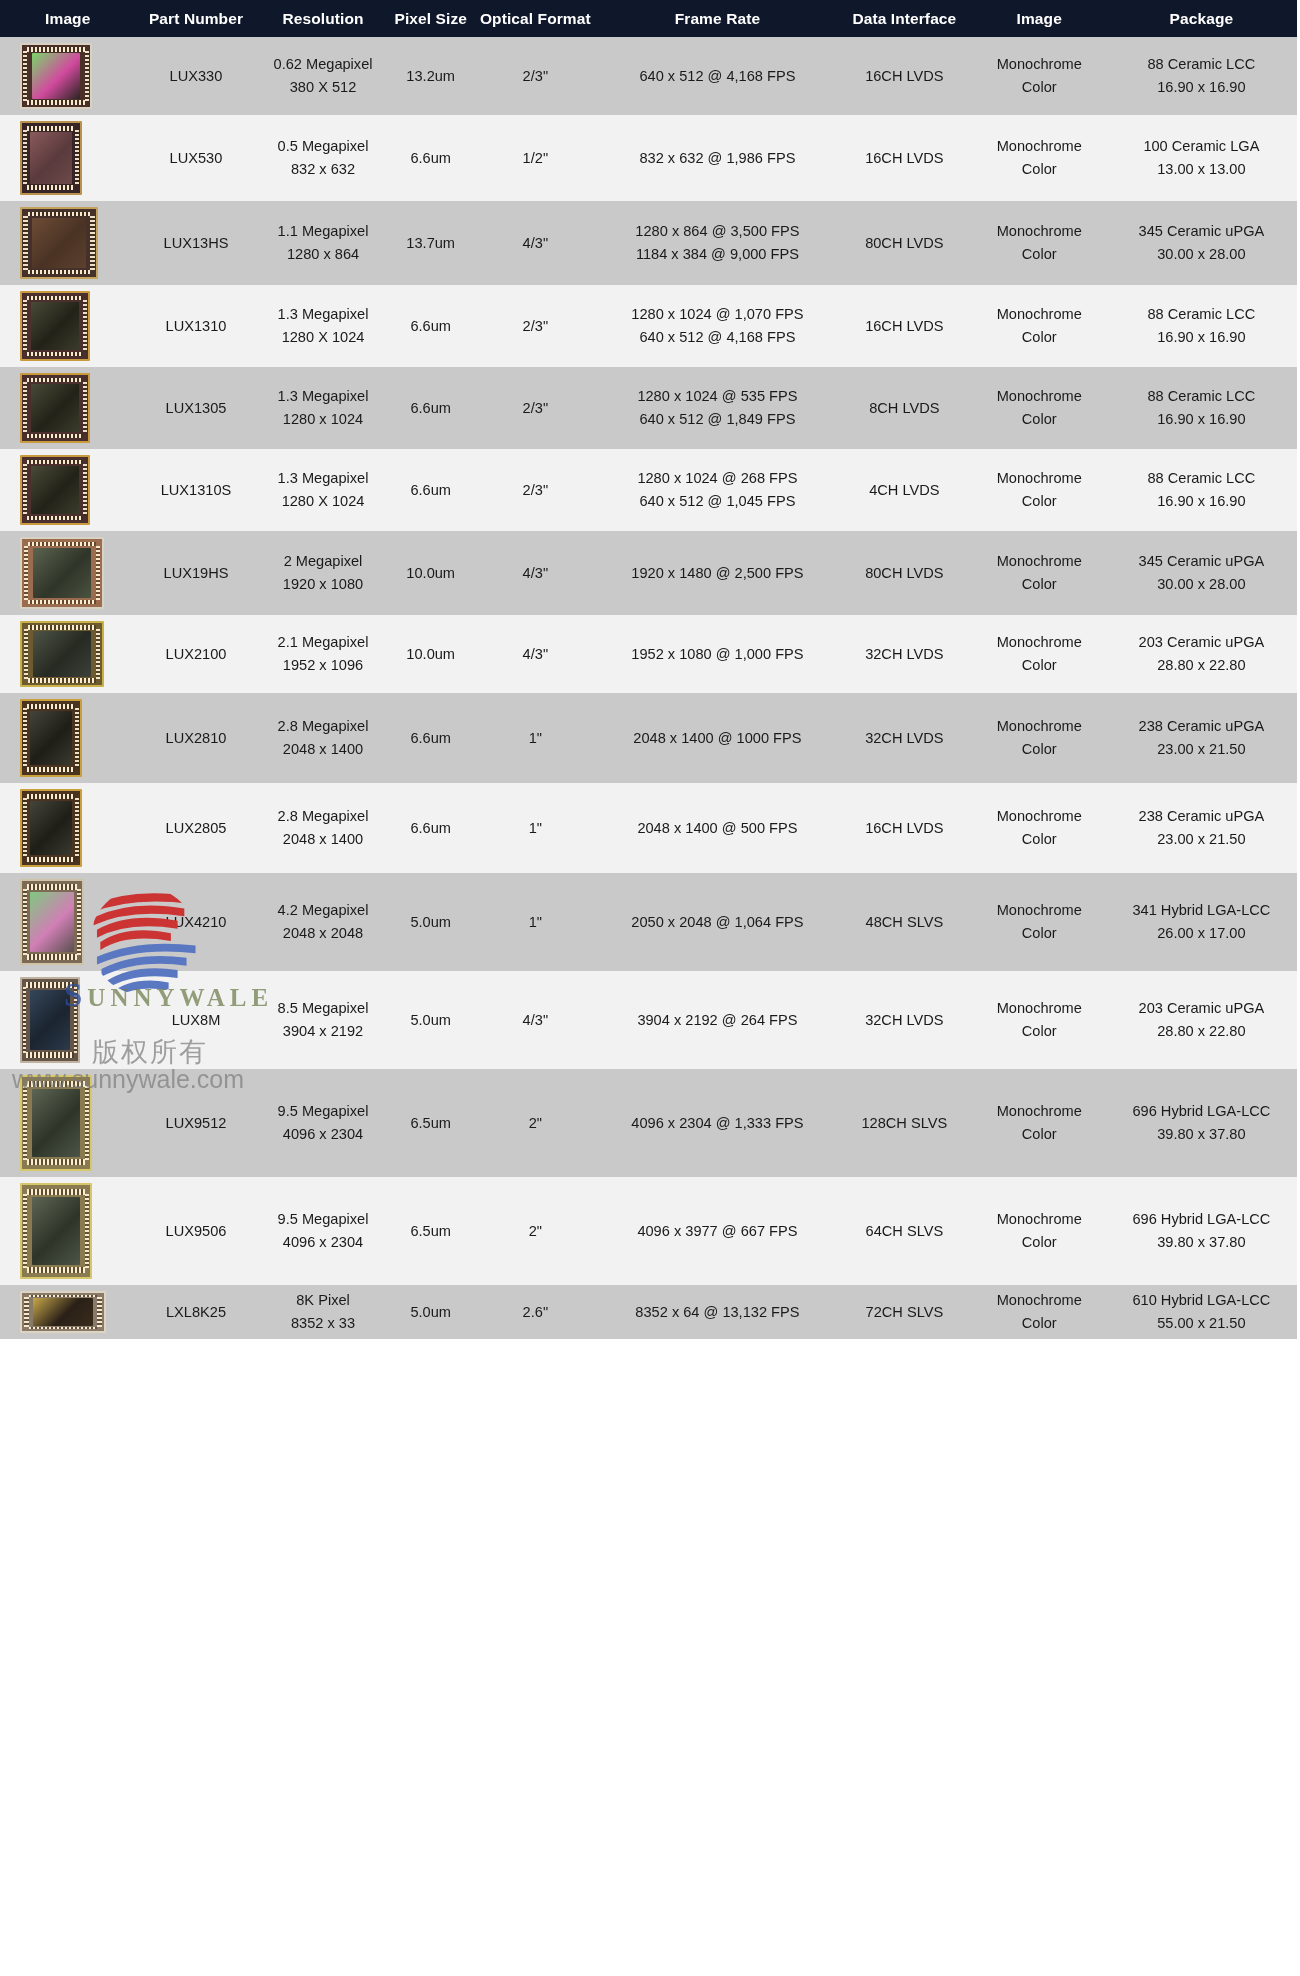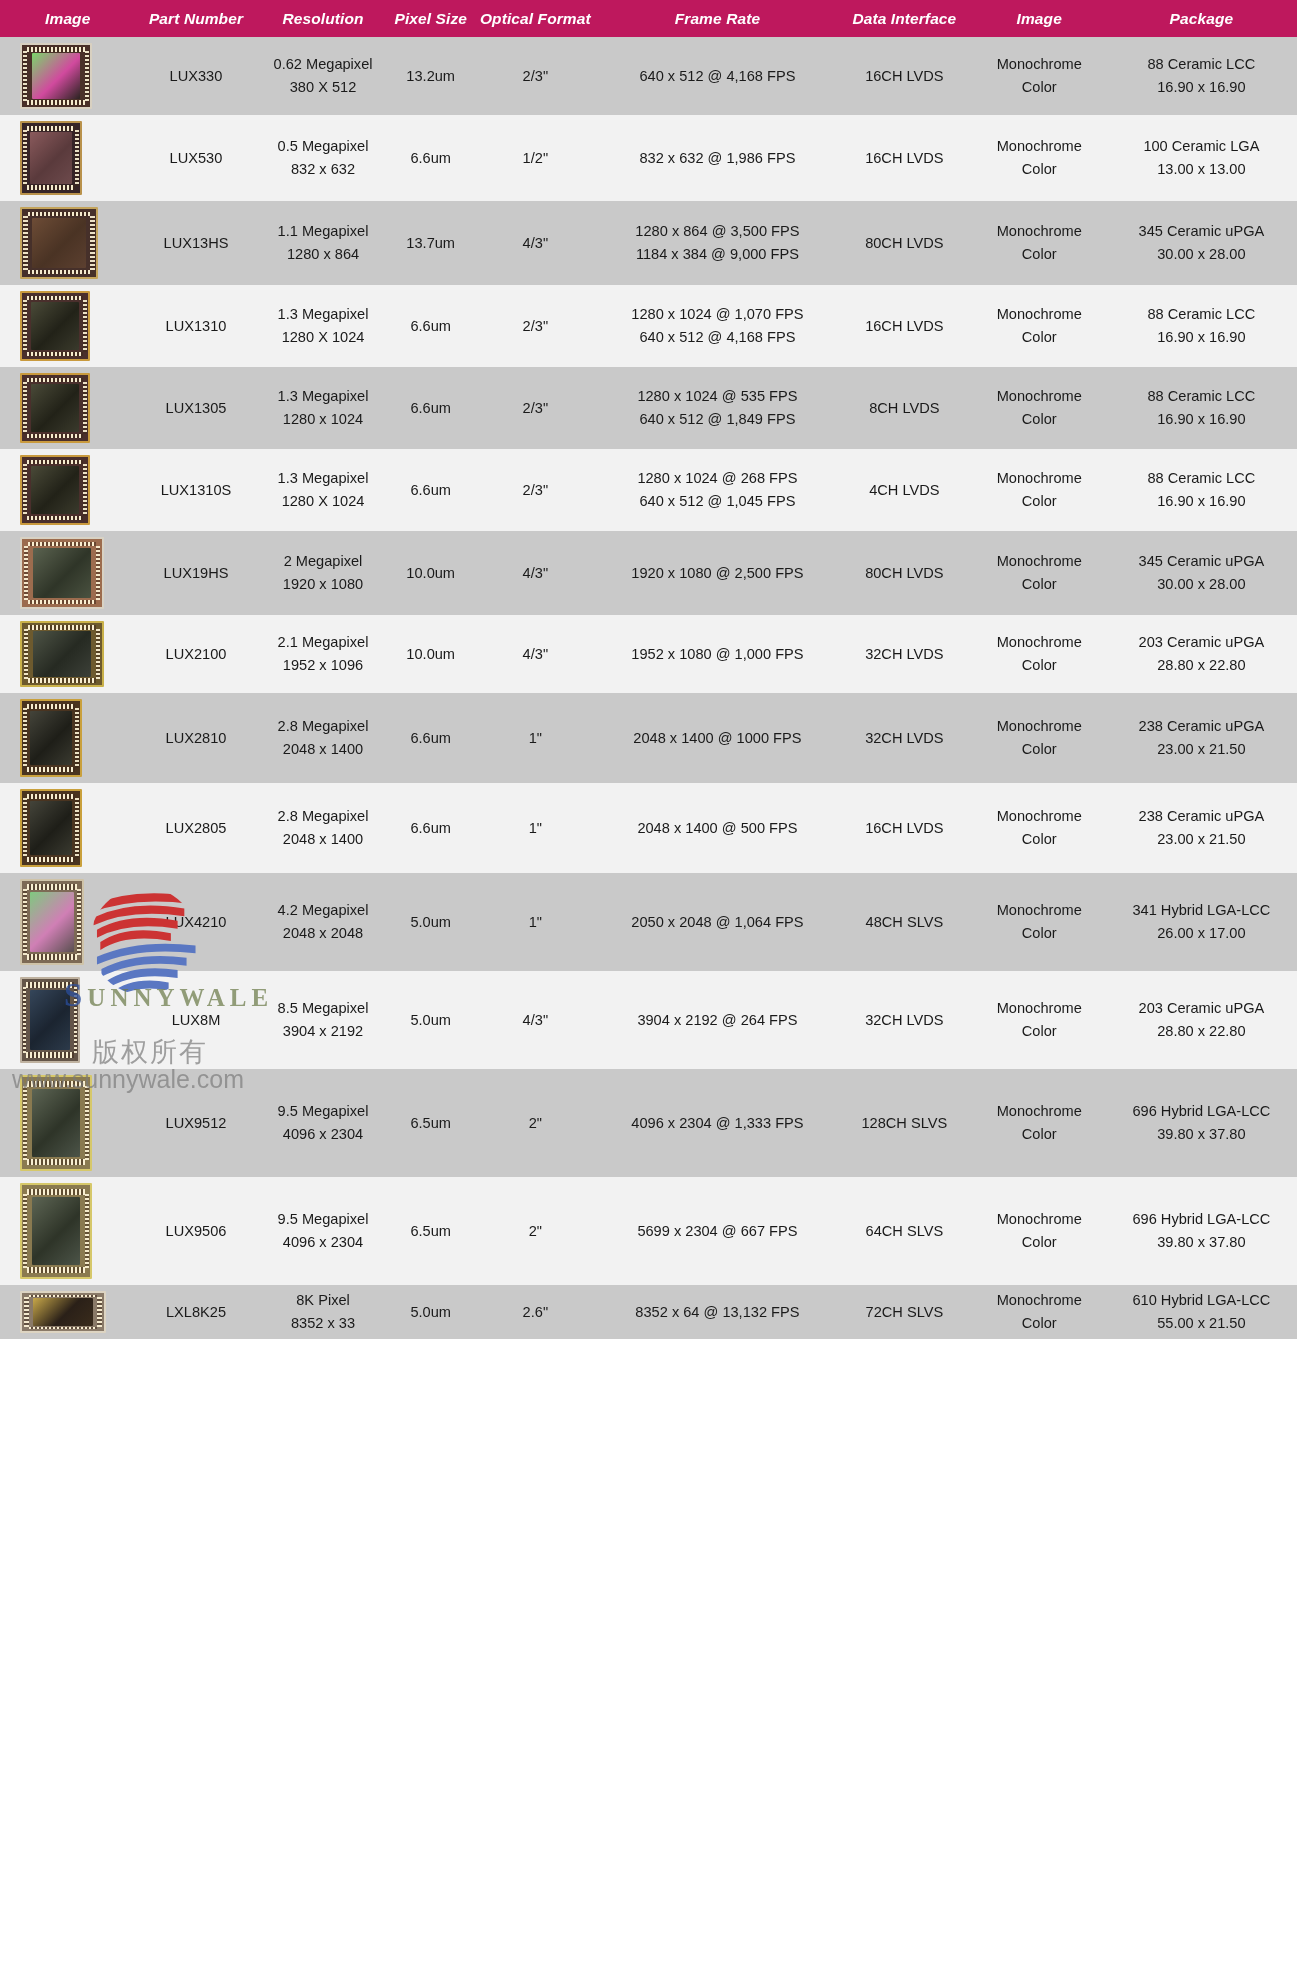--- a/index.html
+++ b/index.html
@@ -18,31 +18,30 @@
     min-height: 1976px;
     background: #ffffff;
     overflow: hidden;
   }
   table.spec-table {
     width: 1297px;
     border-collapse: collapse;
     table-layout: fixed;
   }
   thead th {
-    background: #be185d;
+    background: #0f172a;
     color: #ffffff;
     font-size: 15.5px;
     font-weight: bold;
     letter-spacing: 0.1px;
     height: 37px;
     padding: 0 2px;
     text-align: center;
     vertical-align: middle;
     border: 0;
-    font-style: italic;
   }
   tbody td {
     text-align: center;
     vertical-align: middle;
     font-size: 14.6px;
     color: #1a1a1a;
     line-height: 1.55;
     padding: 3px 2px;
     border: 0;
     white-space: nowrap;
@@ -372,21 +371,21 @@
               <span class="die" style="left:14%;top:13%;right:14%;bottom:13%;background:linear-gradient(135deg,#5b6350 0%,#2f3528 55%,#4a5240 100%)"></span>
             </span>
           </td>
           <td>LUX19HS</td>
           <td class="two-line">
             <span>2 Megapixel</span>
             <span>1920 x 1080</span>
           </td>
           <td>10.0um</td>
           <td>4/3"</td>
-          <td>1920 x 1080 @ 2,500 FPS</td>
+          <td>1920 x 1480 @ 2,500 FPS</td>
           <td>80CH LVDS</td>
           <td class="two-line">
             <span>Monochrome</span>
             <span>Color</span>
           </td>
           <td class="two-line">
             <span>345 Ceramic uPGA</span>
             <span>30.00 x 28.00</span>
           </td>
         </tr>
@@ -568,21 +567,21 @@
               <span class="die" style="left:14%;top:13%;right:14%;bottom:13%;background:linear-gradient(135deg,#5d6554 0%,#2e3428 55%,#4c5448 100%)"></span>
             </span>
           </td>
           <td>LUX9506</td>
           <td class="two-line">
             <span>9.5 Megapixel</span>
             <span>4096 x 2304</span>
           </td>
           <td>6.5um</td>
           <td>2"</td>
-          <td>5699 x 2304 @ 667 FPS</td>
+          <td>4096 x 3977 @ 667 FPS</td>
           <td>64CH SLVS</td>
           <td class="two-line">
             <span>Monochrome</span>
             <span>Color</span>
           </td>
           <td class="two-line">
             <span>696 Hybrid LGA-LCC</span>
             <span>39.80 x 37.80</span>
           </td>
         </tr>

